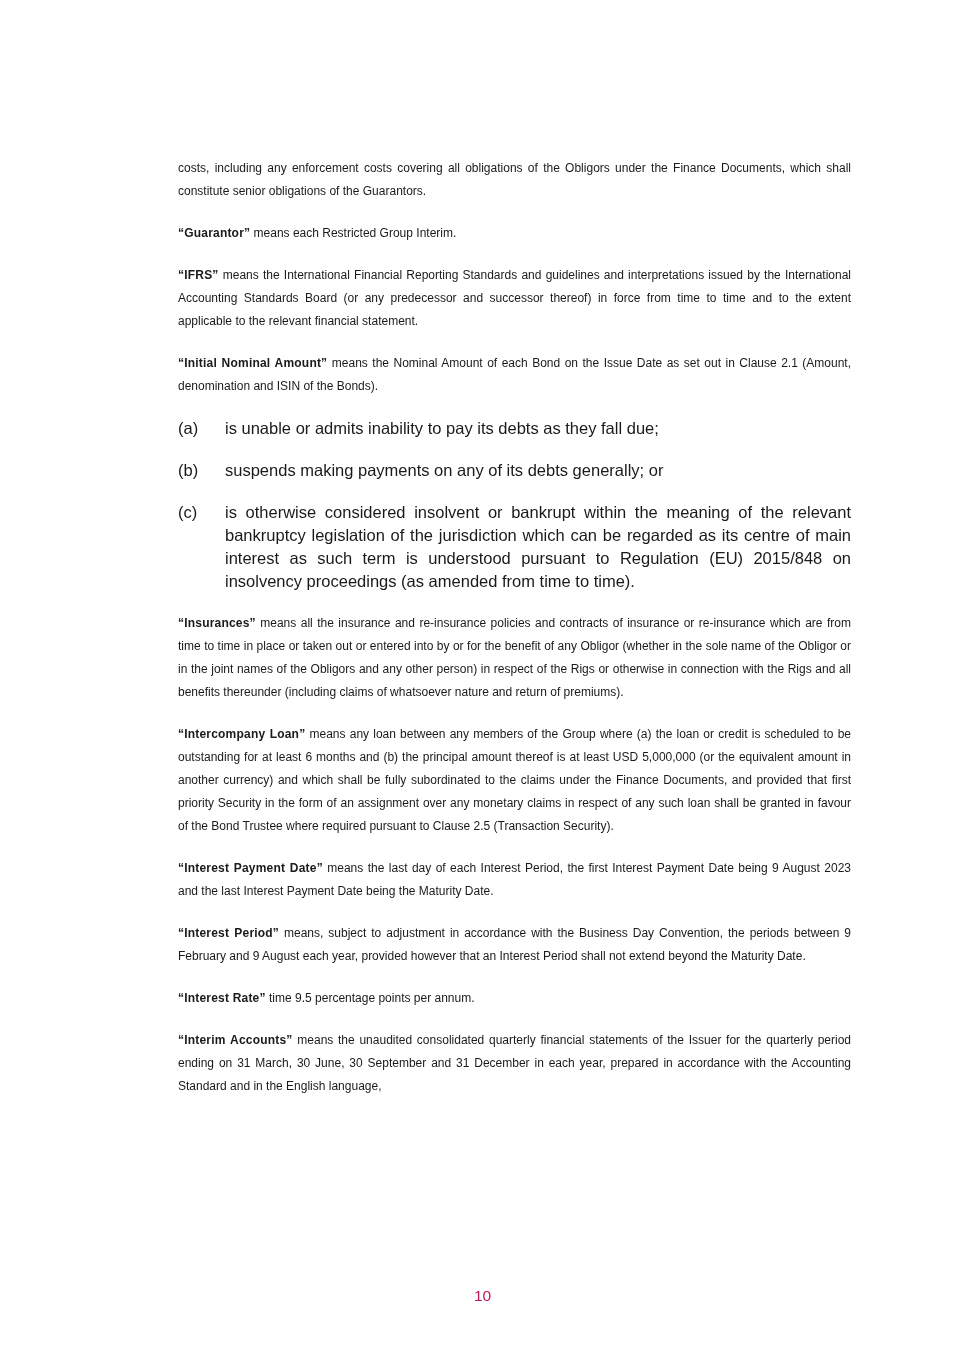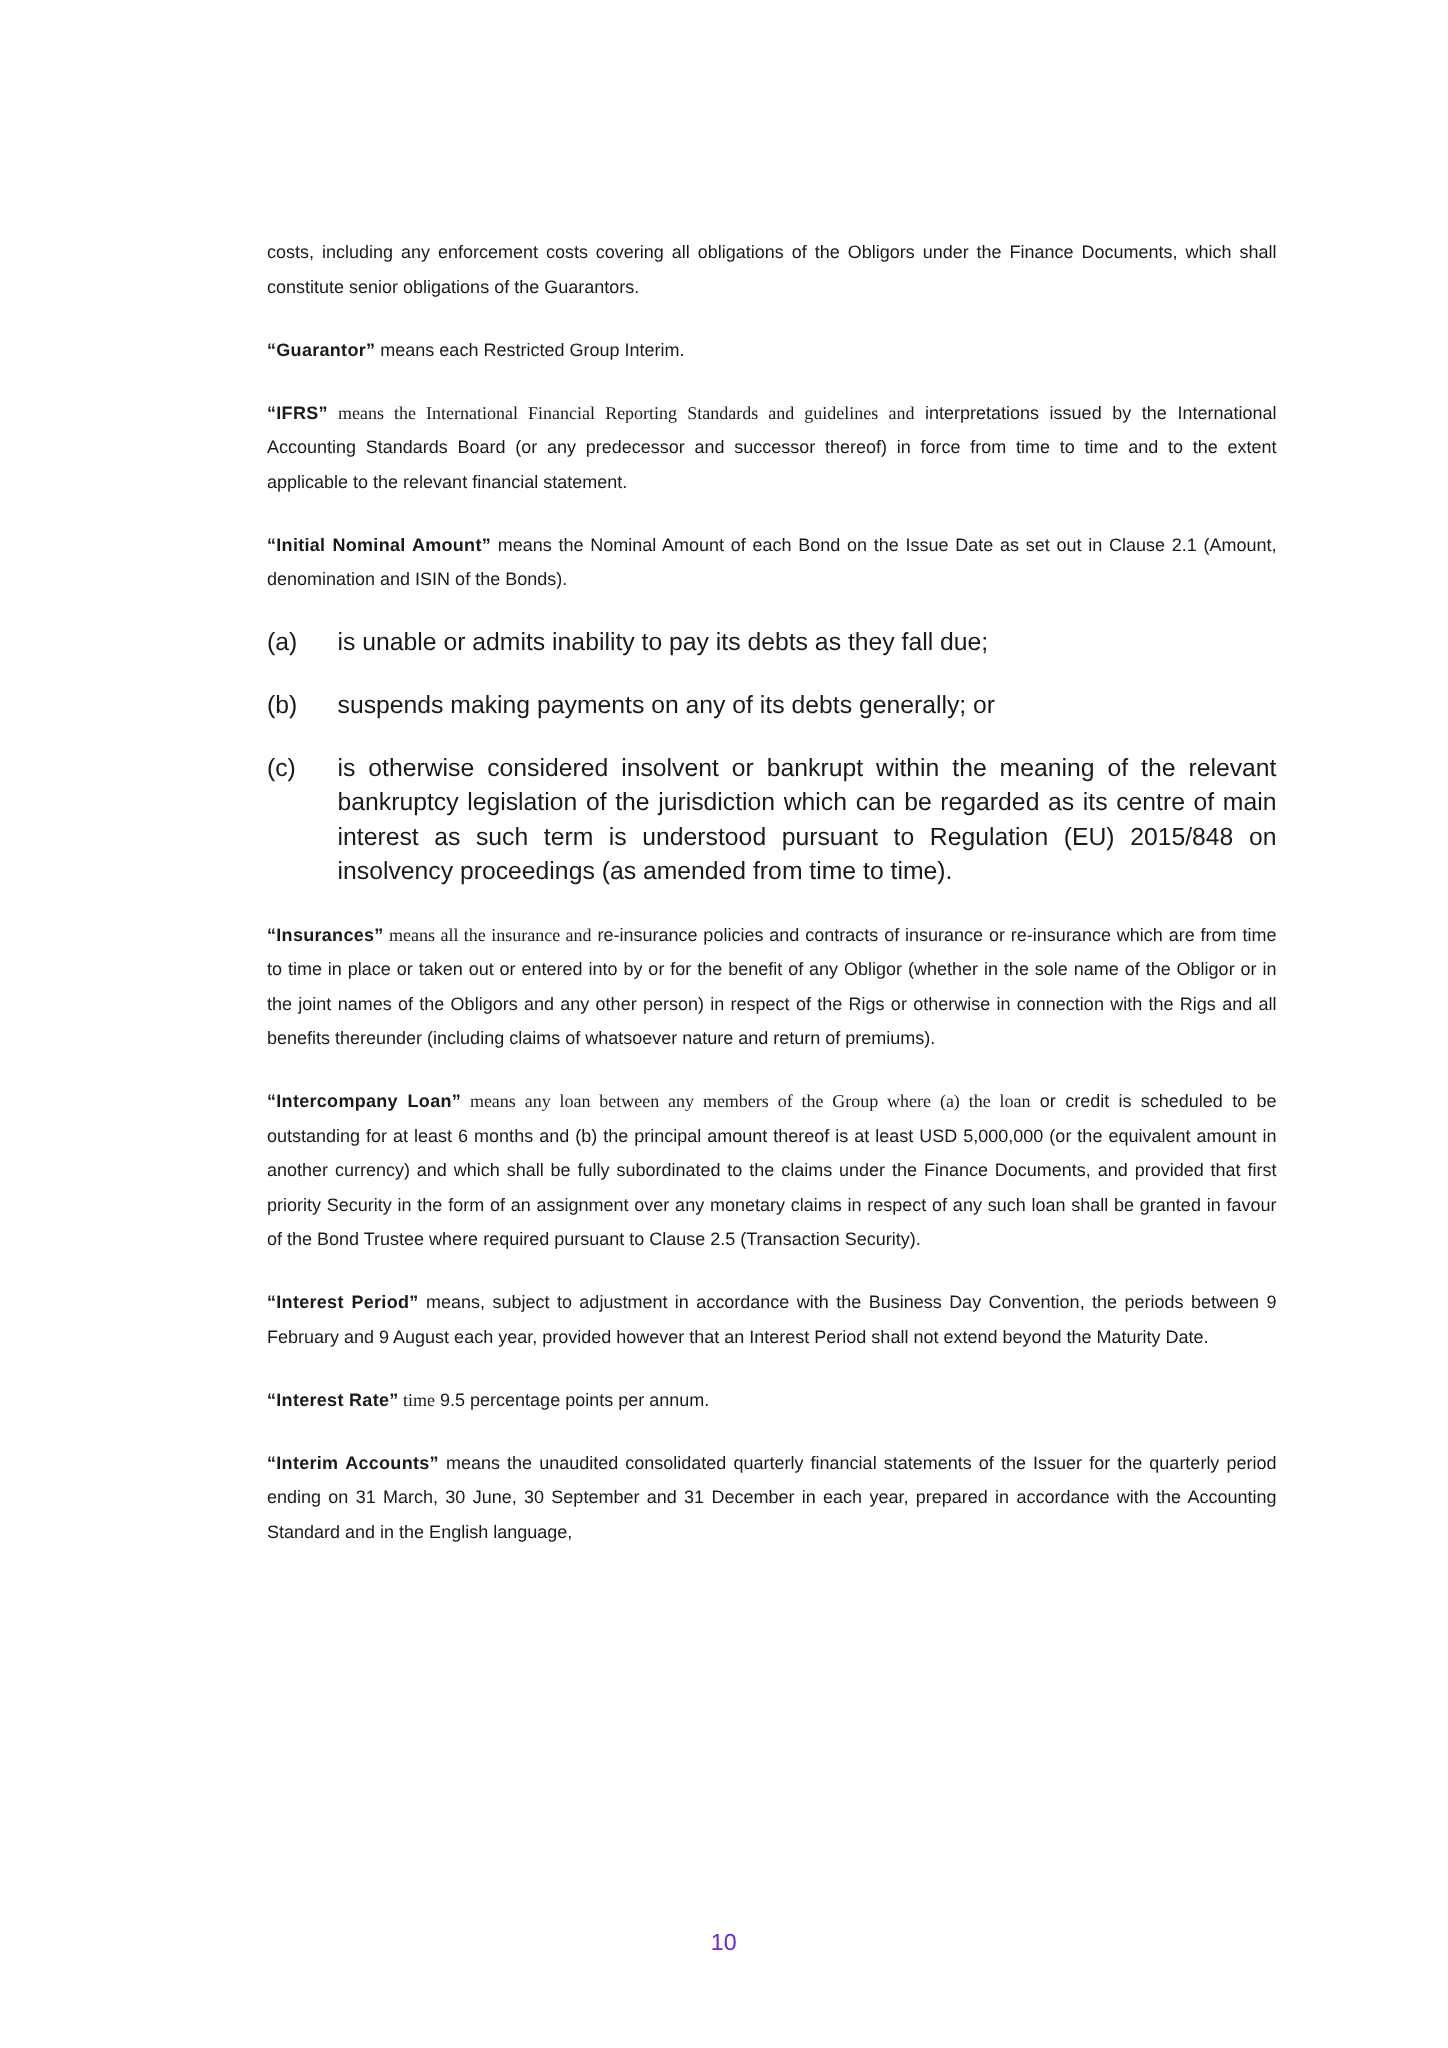--- a/index.html
+++ b/index.html
@@ -22,21 +22,21 @@
     margin: 0 0 19px 0;
     font-size: 12px;
     line-height: 23px;
     text-align: justify;
   }
   .term {
     font-weight: bold;
     letter-spacing: 0.2px;
   }
   .serif {
-    font-family: Liberation Serif, serif;
+    font-family: Liberation Sans, sans-serif;
   }
   .list-item {
     display: flex;
     margin: 0 0 19px 0;
     font-size: 16.5px;
     line-height: 23px;
   }
   .list-label {
     flex: none;
     width: 47px;
@@ -46,21 +46,21 @@
     text-align: justify;
   }
   .page-number {
     position: absolute;
     left: 0;
     right: 0;
     top: 1284px;
     text-align: center;
     font-size: 15.5px;
     line-height: 23px;
-    color: #6d28d9;
+    color: #be185d;
   }
 </style>
 </head>
 <body>
 
 <div class="page">
   <div class="content">
 
     <p class="para"><span>costs, including any enforcement costs covering all obligations of the Obligors under the Finance Documents, which shall constitute senior obligations of the Guarantors.</span></p>
 
@@ -83,20 +83,21 @@
 
     <div class="list-item">
       <span class="list-label">(c)</span>
       <span class="list-text">is otherwise considered insolvent or bankrupt within the meaning of the relevant bankruptcy legislation of the jurisdiction which can be regarded as its centre of main interest as such term is understood pursuant to Regulation (EU) 2015/848 on insolvency proceedings (as amended from time to time).</span>
     </div>
 
     <p class="para"><span class="term">“Insurances”</span><span class="serif"> means all the insurance and</span><span> re-insurance policies and contracts of insurance or re-insurance which are from time to time in place or taken out or entered into by or for the benefit of any Obligor (whether in the sole name of the Obligor or in the joint names of the Obligors and any other person) in respect of the Rigs or otherwise in connection with the Rigs and all benefits thereunder (including claims of whatsoever nature and return of premiums).</span></p>
 
     <p class="para"><span class="term">“Intercompany Loan”</span><span class="serif"> means any loan between any members of the Group where (a) the loan</span><span> or credit is scheduled to be outstanding for at least 6 months and (b) the principal amount thereof is at least USD 5,000,000 (or the equivalent amount in another currency) and which shall be fully subordinated to the claims under the Finance Documents, and provided that first priority Security in the form of an assignment over any monetary claims in respect of any such loan shall be granted in favour of the Bond Trustee where required pursuant to Clause 2.5 (Transaction Security).</span></p>
 
+    <p class="para"><span class="term">“Interest Payment Date”</span><span> means the last day of each Interest Period, the first Interest Payment Date being 9 August 2023 and the last Interest Payment Date being the Maturity Date.</span></p>
 
     <p class="para"><span class="term">“Interest Period”</span><span> means, subject to adjustment in accordance with the Business Day Convention, the periods between 9 February and 9 August each year, provided however that an Interest Period shall not extend beyond the Maturity Date.</span></p>
 
     <p class="para"><span class="term">“Interest Rate”</span><span class="serif"> time</span><span> 9.5 percentage points per annum.</span></p>
 
     <p class="para"><span class="term">“Interim Accounts”</span><span> means the unaudited consolidated quarterly financial statements of the Issuer for the quarterly period ending on 31 March, 30 June, 30 September and 31 December in each year, prepared in accordance with the Accounting Standard and in the English language,</span></p>
 
   </div>
 
   <div class="page-number">10</div>

